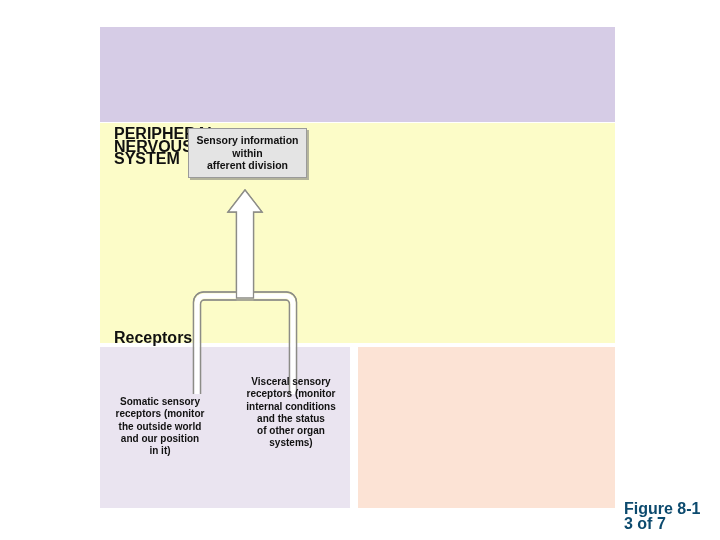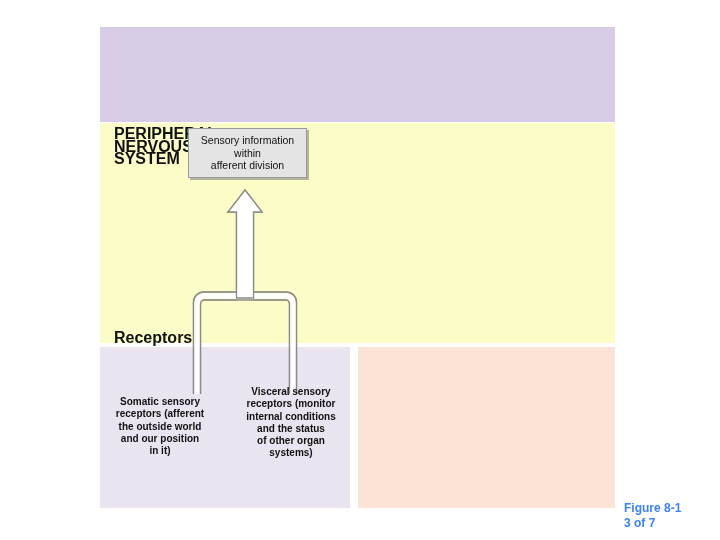--- a/index.html
+++ b/index.html
@@ -78,21 +78,21 @@
     background: #e4e4e4;
     border: 1px solid #9a9a9a;
     box-sizing: border-box;
     box-shadow: 2px 2px 0 rgba(120,120,120,0.55);
     display: flex;
     align-items: center;
     justify-content: center;
   }
   #sensory-box .box-text {
     font-size: 10.5px;
-    font-weight: normal;
+    font-weight: bold;
     color: #111111;
     text-align: center;
     line-height: 12.5px;
     white-space: pre-line;
   }
 
   
   #flow-arrow {
     position: absolute;
     left: 170px;
@@ -109,41 +109,41 @@
     color: #111111;
     text-align: center;
     line-height: 12.3px;
     white-space: pre-line;
   }
   #somatic-text {
     left: 102px; top: 396px;
     width: 116px;
   }
   #visceral-text {
-    left: 232px; top: 386px;
+    left: 232px; top: 376px;
     width: 118px;
     text-align: center;
   }
 
   
   #copyright {
     position: absolute;
     left: 33px;  top: 518px;
     font-size: 9.5px;
     color: #3a3a3a;
     letter-spacing: 0.15px;
     white-space: nowrap;
   }
   #figure-caption {
     position: absolute;
     right: 12px; top: 501px;
     width: 84px;
-    font-size: 12px;
-    font-weight: bold;
-    color: #3b82f6;
+    font-size: 16px;
+    font-weight: bold;
+    color: #0c4a6e;
     line-height: 15px;
     text-align: left;
   }
 </style>
 </head>
 <body>
 
 <div id="slide">
 
   <div class="panel" id="cns-panel"></div>
@@ -197,21 +197,21 @@
              A 7 7 0 0 1 123 131
              L 123 222" fill="none" stroke="#ffffff" stroke-width="5.2"></path>
 
     <path d="M 23.5 222 L 23.5 130 A 10 10 0 0 1 33.5 120 L 116.5 120 A 10 10 0 0 1 126.5 130 L 126.5 222" fill="none" stroke="#8c8c87" stroke-width="1.2"></path>
     <path d="M 30.5 222 L 30.5 132 A 4 4 0 0 1 34.5 128 L 66.5 128 M 83.5 128 L 115.5 128 A 4 4 0 0 1 119.5 132 L 119.5 222" fill="none" stroke="#8c8c87" stroke-width="1.2"></path>
 
     <path d="M 66.5 40 L 58.0 40 L 75.0 18 L 92.0 40 L 83.5 40 L 83.5 126 L 66.5 126 Z" fill="#ffffff" stroke="#8c8c87" stroke-width="1.3" stroke-linejoin="miter"></path>
   </svg>
 
   <div class="receptor-text" id="somatic-text">Somatic sensory
-receptors (afferent
+receptors (monitor
 the outside world
 and our position
 in it)</div>
 
   <div class="receptor-text" id="visceral-text">Visceral sensory
 receptors (monitor
 internal conditions
 and the status
 of other organ
 systems)</div>

